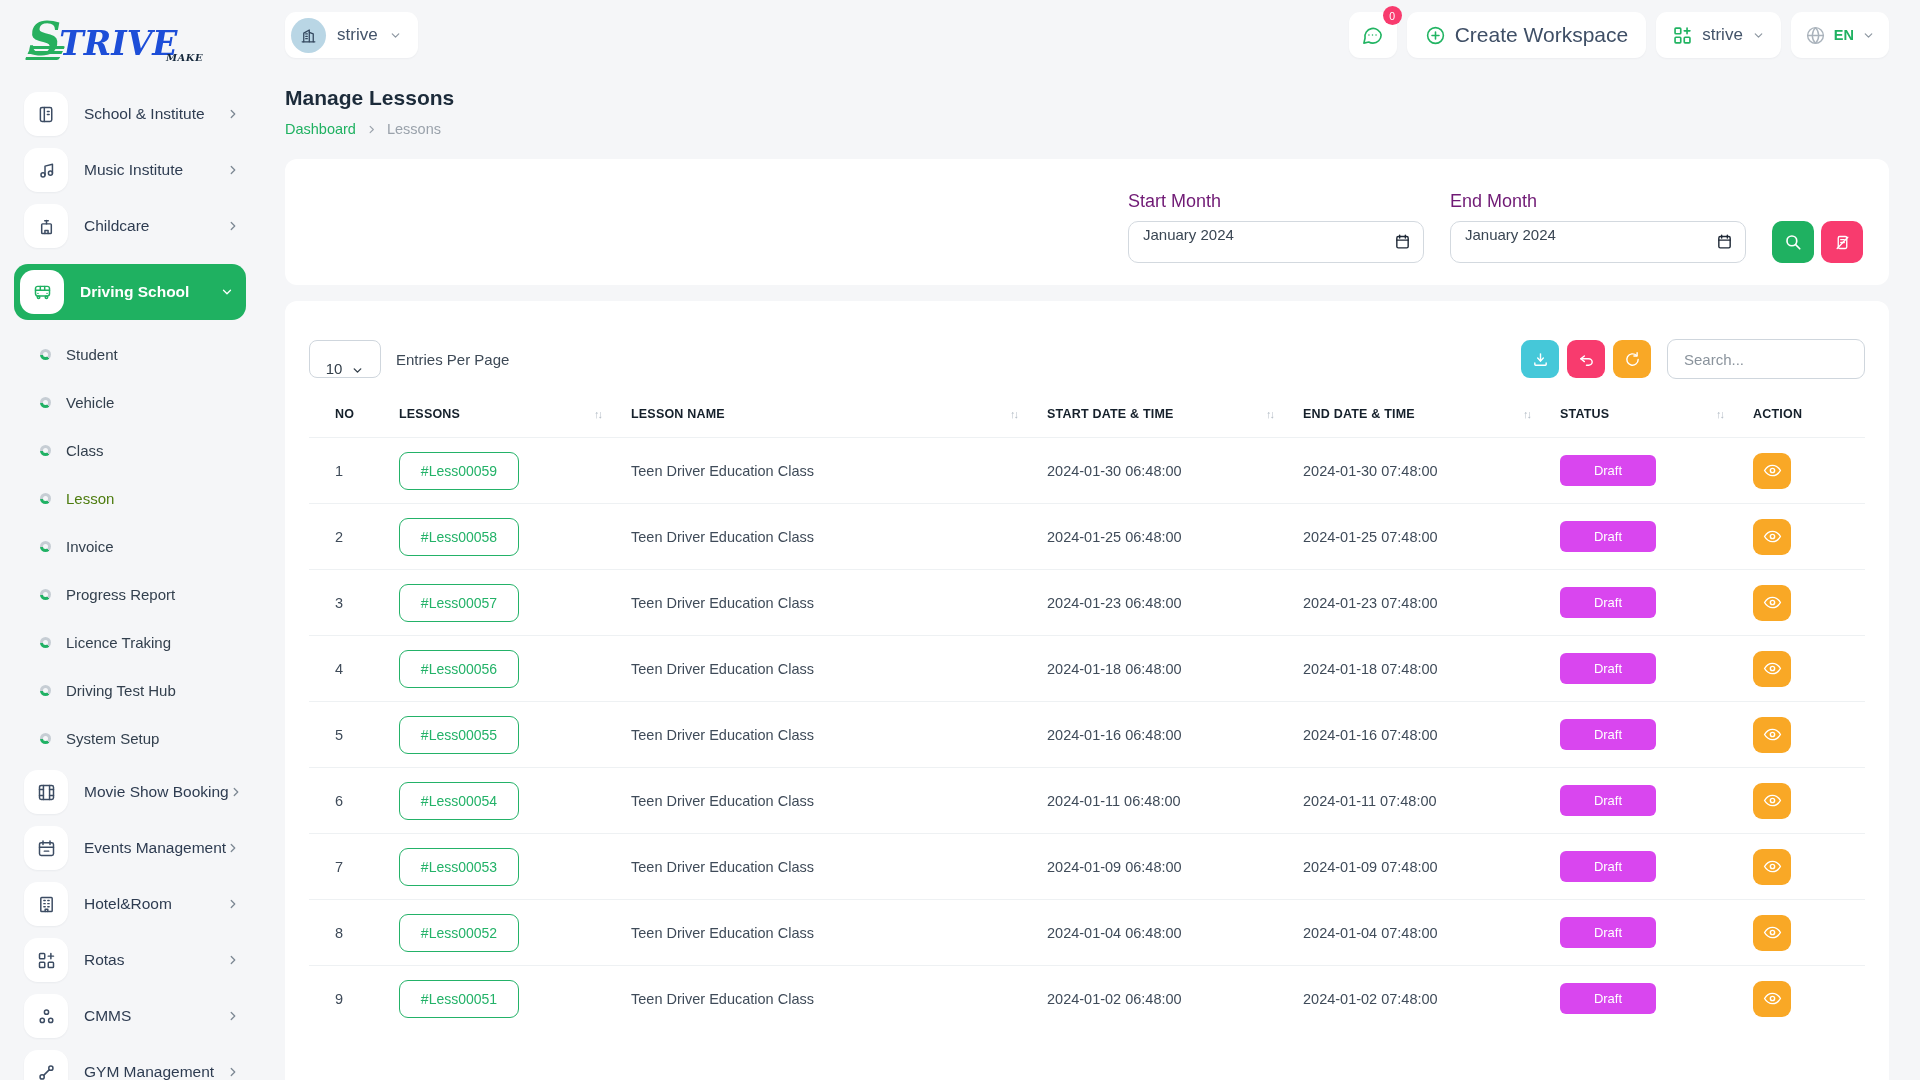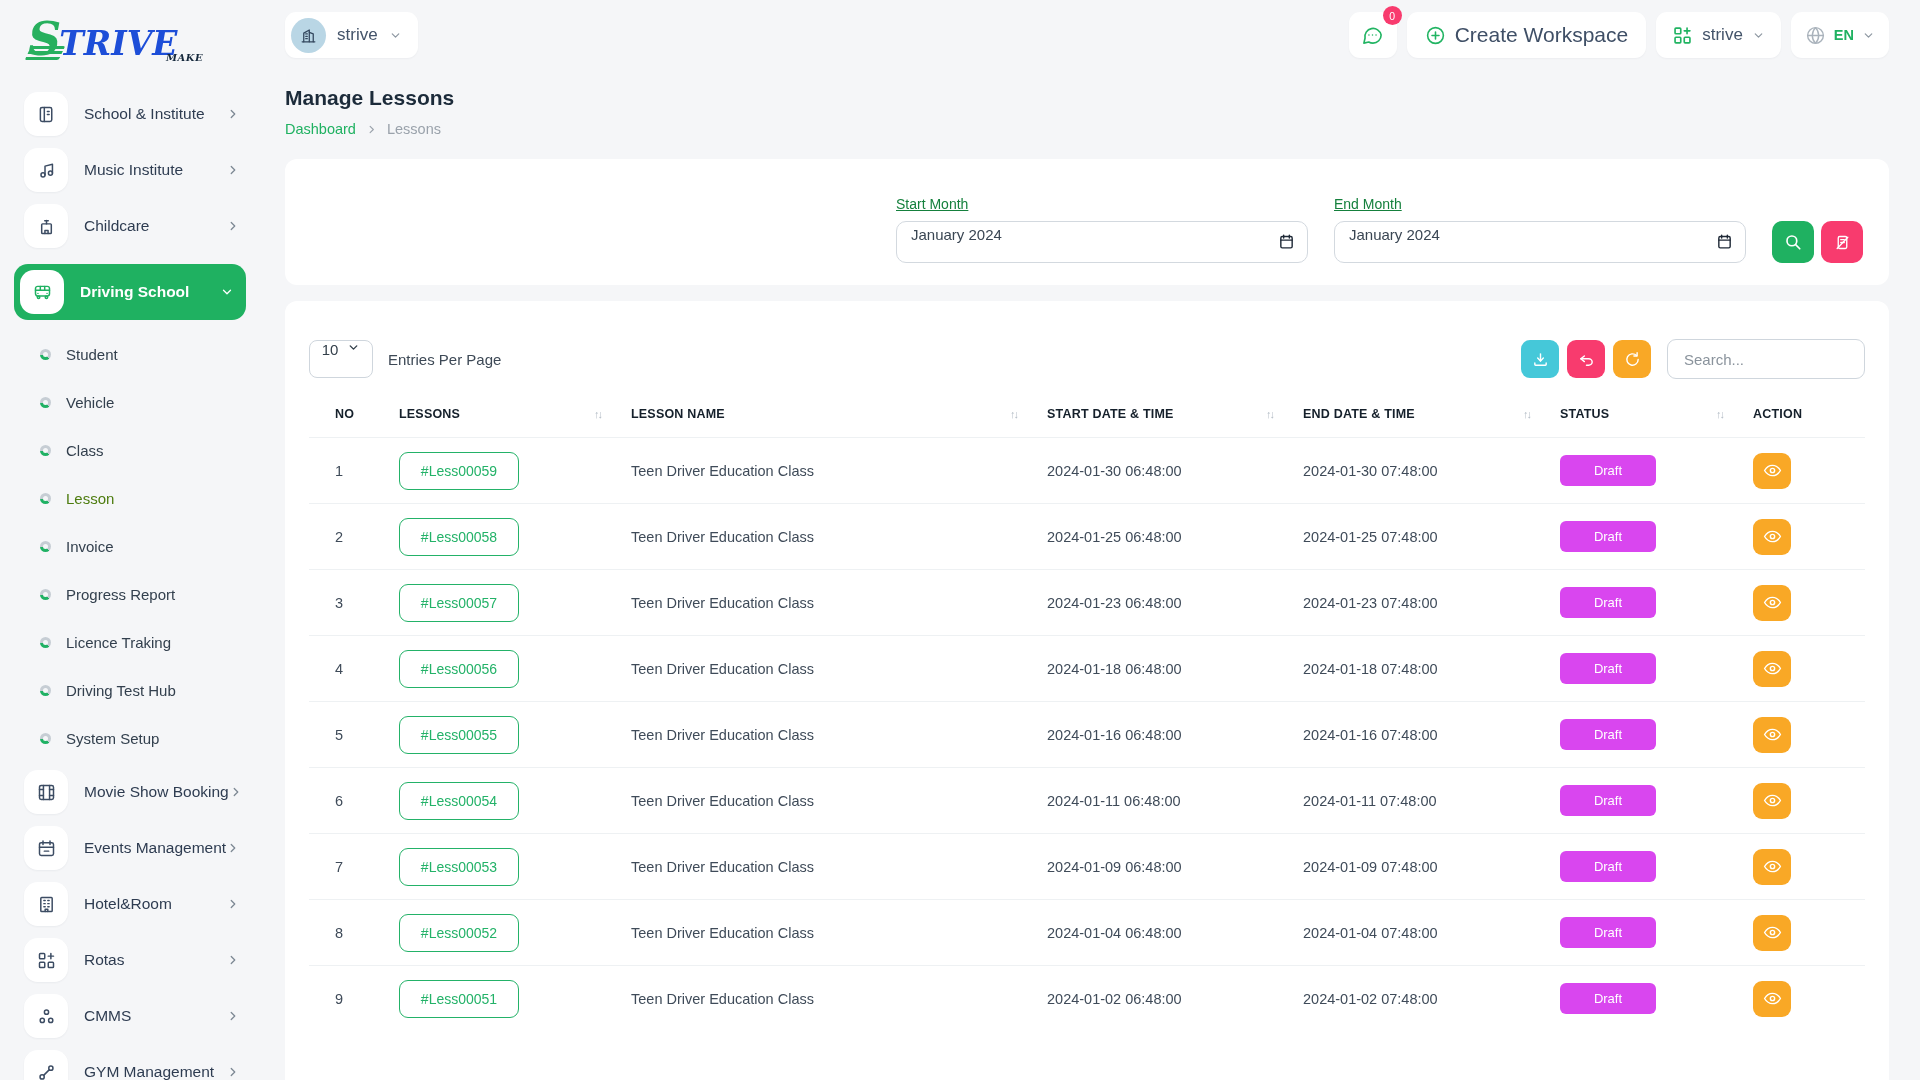--- a/index.html
+++ b/index.html
@@ -60,38 +60,38 @@
   .page-title { font-size:21px; font-weight:bold; color:#1c2b3a; }
   .breadcrumb { display:flex; align-items:center; gap:10px; margin-top:11px; font-size:14.5px; }
   .crumb-link { color:#1fb161; cursor:pointer; }
   .crumb-sep { color:#9aa2ab; display:flex; }
   .crumb-current { color:#9aa2ab; }
 
   
   .filter-card { margin-top:22px; background:#fff; border-radius:12px; height:126px;
           display:flex; justify-content:flex-end; align-items:flex-end; padding:0 26px 22px 24px; gap:26px; }
   .field { display:flex; flex-direction:column; gap:9px; }
-  .field-label { font-size:14px; color:#15803d;text-decoration:underline; }
+  .field-label { font-size:18px; color:#701a75; }
   .input-wrap { position:relative; }
-  .month-input { width:412px; height:42px; border:1px solid #d3d9df; border-radius:10px;
+  .month-input { width:296px; height:42px; border:1px solid #d3d9df; border-radius:10px;
           padding:0 42px 16px 14px; font-size:15px; color:#3a4653; background:#fff; outline:none;
           font-family:"Liberation Sans","DejaVu Sans",sans-serif; }
   .cal-icon { position:absolute; right:13px; top:12px; color:#1f2937; display:flex; cursor:pointer; }
   .filter-btns { display:flex; gap:7px; }
   .btn-sq { width:42px; height:42px; border:none; border-radius:10px; display:flex; align-items:center;
           justify-content:center; color:#fff; cursor:pointer; }
   .btn-search { background:#1fb161; }
   .btn-clear { background:#f83b6e; }
 
   
   .table-card { margin-top:16px; background:#fff; border-radius:12px; padding:38px 24px 0; height:790px; }
   .controls { display:flex; align-items:center; justify-content:space-between; }
   .controls-left { display:flex; align-items:center; }
-  .pp-select { width:64px; height:38px; border:1px solid #cfd6dd; border-radius:8px; background:#fff;
-          display:flex; align-items:flex-start; justify-content:center; gap:9px; font-size:15px; color:#333f4a; cursor:pointer; }
+  .pp-select { width:72px; height:38px; border:1px solid #cfd6dd; border-radius:8px; background:#fff;
+          display:flex; align-items:flex-end; justify-content:center; gap:9px; font-size:15px; color:#333f4a; cursor:pointer; }
   .pp-label { margin-left:15px; font-size:15px; color:#3d4956; }
   .controls-right { display:flex; align-items:center; gap:8px; }
   .mini-btn { width:38px; height:38px; border:none; border-radius:9px; color:#fff; display:flex;
           align-items:center; justify-content:center; cursor:pointer; }
   .btn-teal { background:#45c8d9; }
   .btn-pink { background:#f83b6e; }
   .btn-orange { background:#f9a826; }
   .search-input { width:198px; height:40px; border:1px solid #cfd6dd; border-radius:9px; margin-left:8px;
           padding:0 16px; font-size:15px; color:#3a4653; outline:none; background:#fff;
           font-family:"Liberation Sans","DejaVu Sans",sans-serif; }

